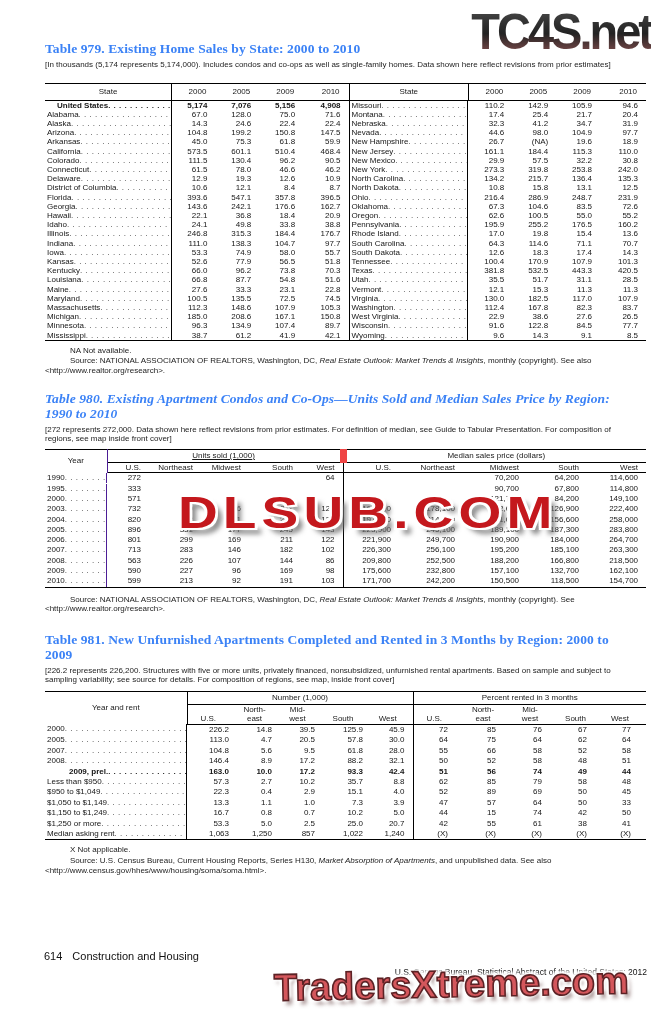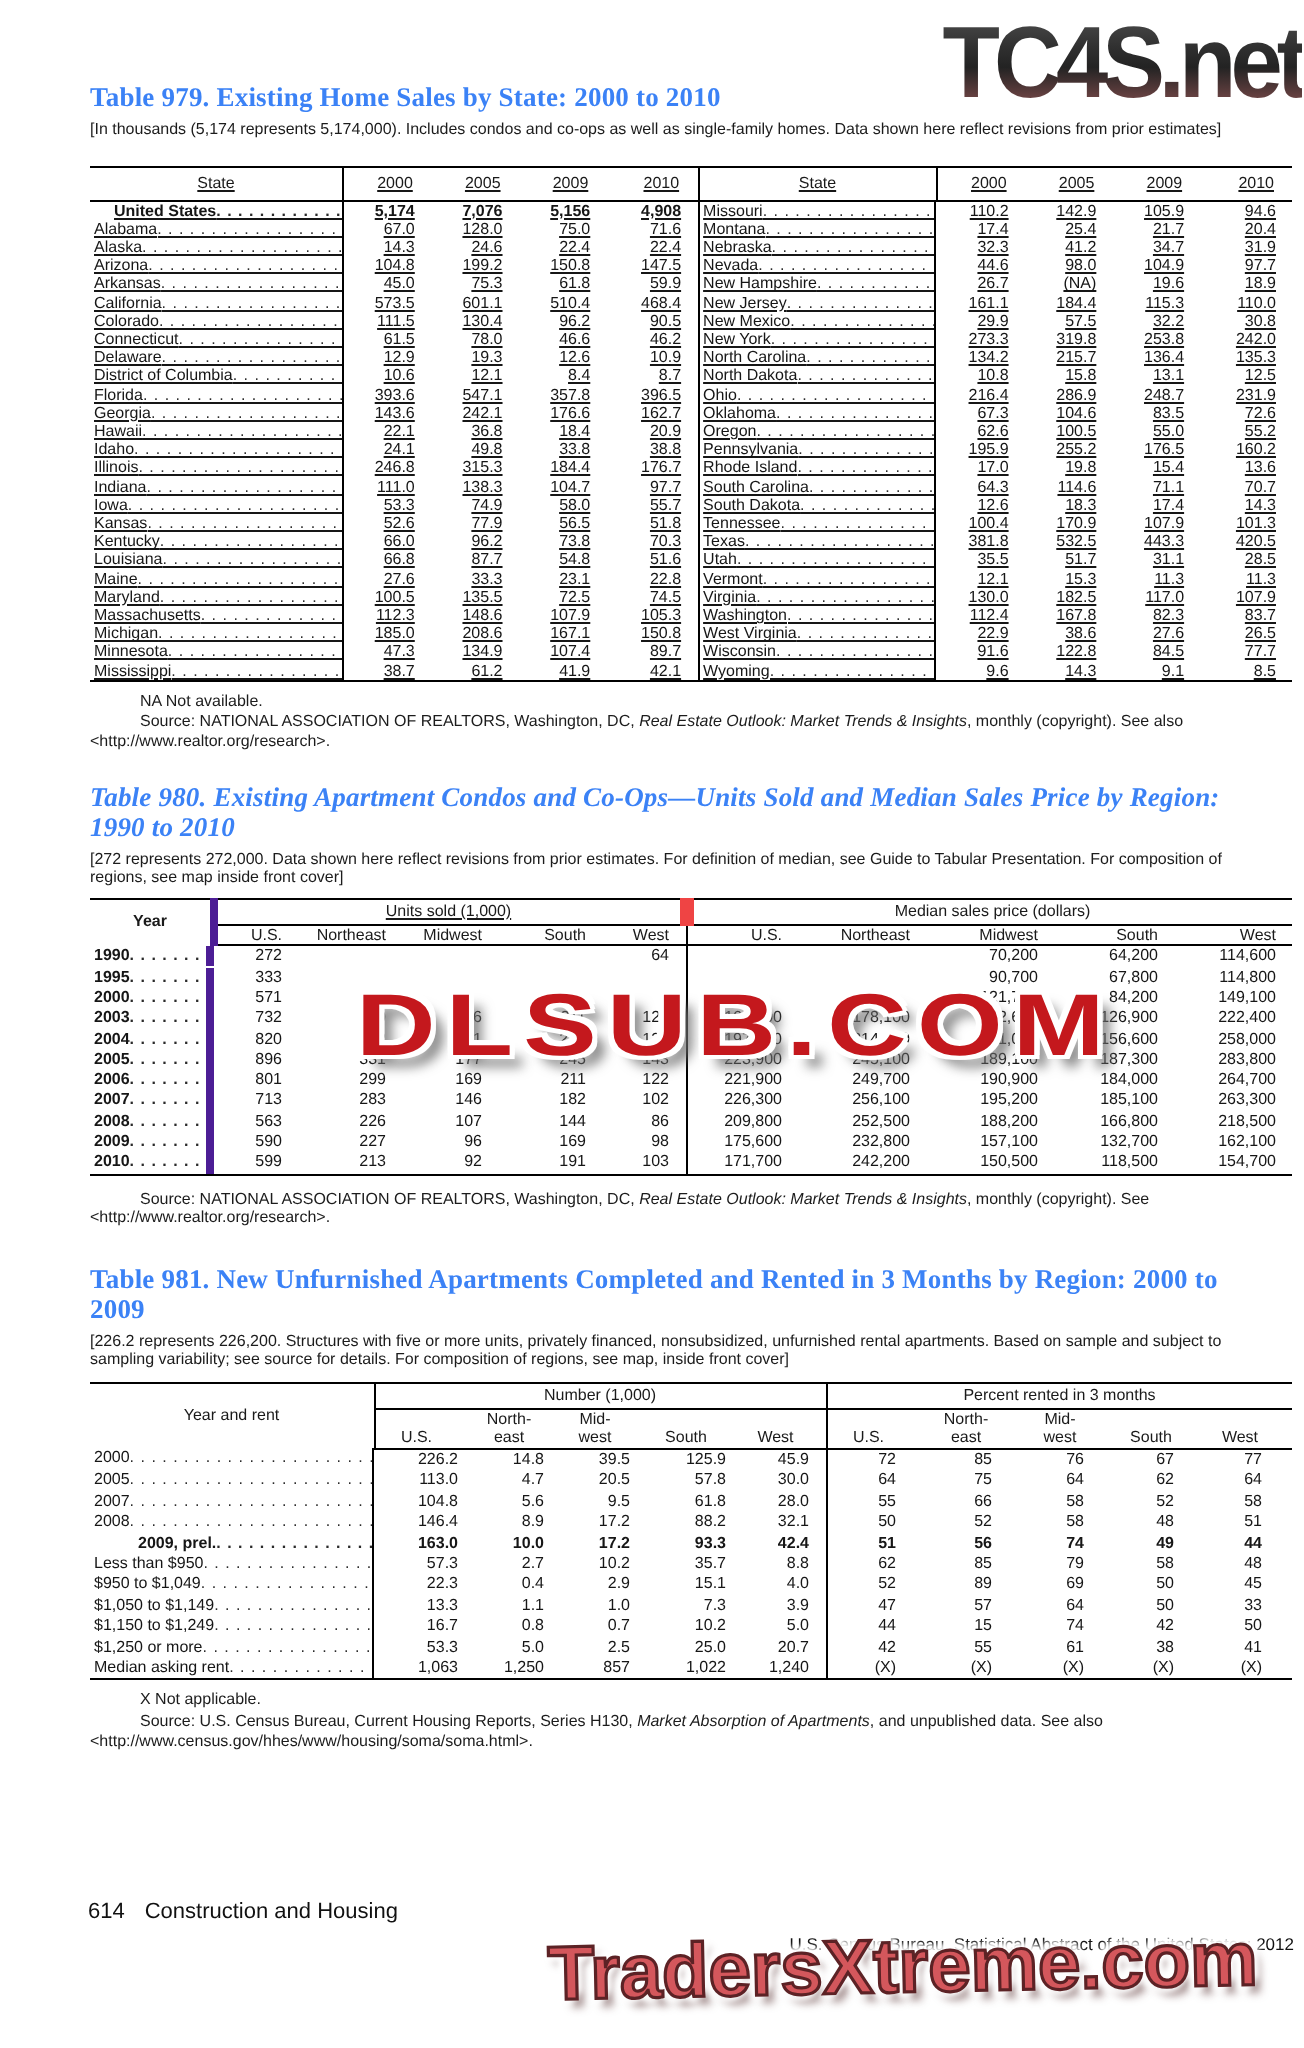--- a/index.html
+++ b/index.html
@@ -27,37 +27,37 @@
   th{color:#1a1a1a;}
   td.num{text-align:right;padding-right:8px;white-space:nowrap;}
   td.lblcell{display:flex;align-items:flex-end;padding-left:2px;white-space:nowrap;}
   td .lbl{white-space:nowrap;}
   td .dots{flex:1;overflow:hidden;color:#2a2a2a;}
   td .dots::before{content:". . . . . . . . . . . . . . . . . . . . . . . . . . . . . . . . . .";letter-spacing:.5px;}
   .bold{font-weight:bold;}
   tr.bold td{font-weight:bold;}
 
   
-  .t979{margin-top:13px;text-decoration:underline;}
+  .t979{margin-top:13px;}
   .t979 th{border-bottom:1px solid #000;line-height:16px;}
   .t979 th.yr{text-align:right;padding-right:9px;}
   .t979 td{line-height:9.2px;}
   .t979 th:nth-child(1),.t979 td:nth-child(1),
   .t979 th:nth-child(5),.t979 td:nth-child(5),
   .t979 th:nth-child(6),.t979 td:nth-child(6){border-right:1px solid #000;}
   .t979 td.ind{padding-left:12px;}
 
   
   .grp{ text-align:center;border-bottom:1px solid #000;line-height:12px;}
   .rowhead-cell{text-align:center;vertical-align:middle;line-height:10px;}
   tr.subhead th{text-align:right;padding-right:8px;vertical-align:bottom;
                 border-bottom:1px solid #000;line-height:9.5px;}
   .t980{margin-top:5px;}
   .t980 td{line-height:10.3px;}
-  .t980 .rowhead-cell,.t980 td:nth-child(1){border-right:4px solid #4c1d95;font-weight:bold;}
+  .t980 .rowhead-cell,.t980 td:nth-child(1){border-right:1px solid #4c1d95;}
   .t980 tr.subhead th:nth-child(5),.t980 td:nth-child(6){border-right:1px solid #000;}
   .t980 th.grp:nth-child(2){border-right:7px solid #ef4444;text-decoration:underline;}
 
   .t981{margin-top:6px;}
   .t981 td{line-height:10.4px;}
   .t981 tr.subhead th{white-space:pre-line;text-align:center;}
   .t981 .rowhead-cell,.t981 td:nth-child(1){border-right:1px solid #000;}
   .t981 tr.subhead th:nth-child(5),.t981 td:nth-child(6){border-right:1px solid #000;}
   .t981 th.grp:nth-child(2){border-right:1px solid #000;}
   .t981 td:nth-child(n+7){padding-right:15px;}
@@ -571,21 +571,21 @@
           <td class="num">22.9</td>
           <td class="num">38.6</td>
           <td class="num">27.6</td>
           <td class="num">26.5</td>
         </tr>
         <tr>
           <td class="lblcell">
             <span class="lbl">Minnesota</span>
             <span class="dots"></span>
           </td>
-          <td class="num">47.3</td>
+          <td class="num">96.3</td>
           <td class="num">134.9</td>
           <td class="num">107.4</td>
           <td class="num">89.7</td>
           <td class="lblcell">
             <span class="lbl">Wisconsin</span>
             <span class="dots"></span>
           </td>
           <td class="num">91.6</td>
           <td class="num">122.8</td>
           <td class="num">84.5</td>

